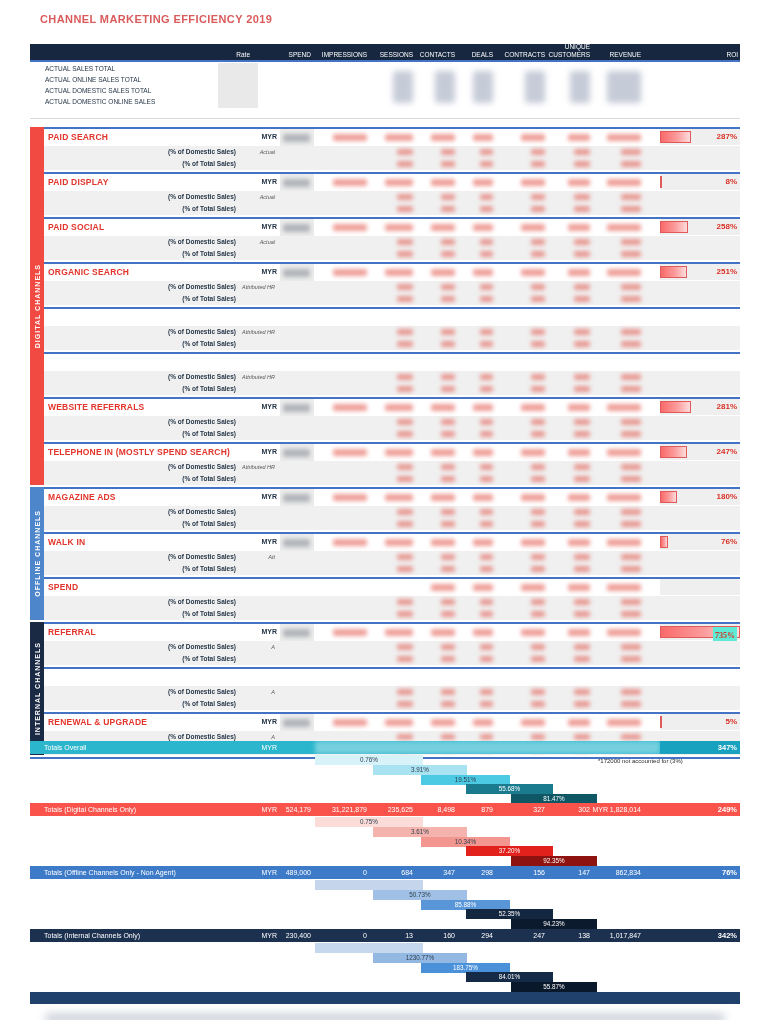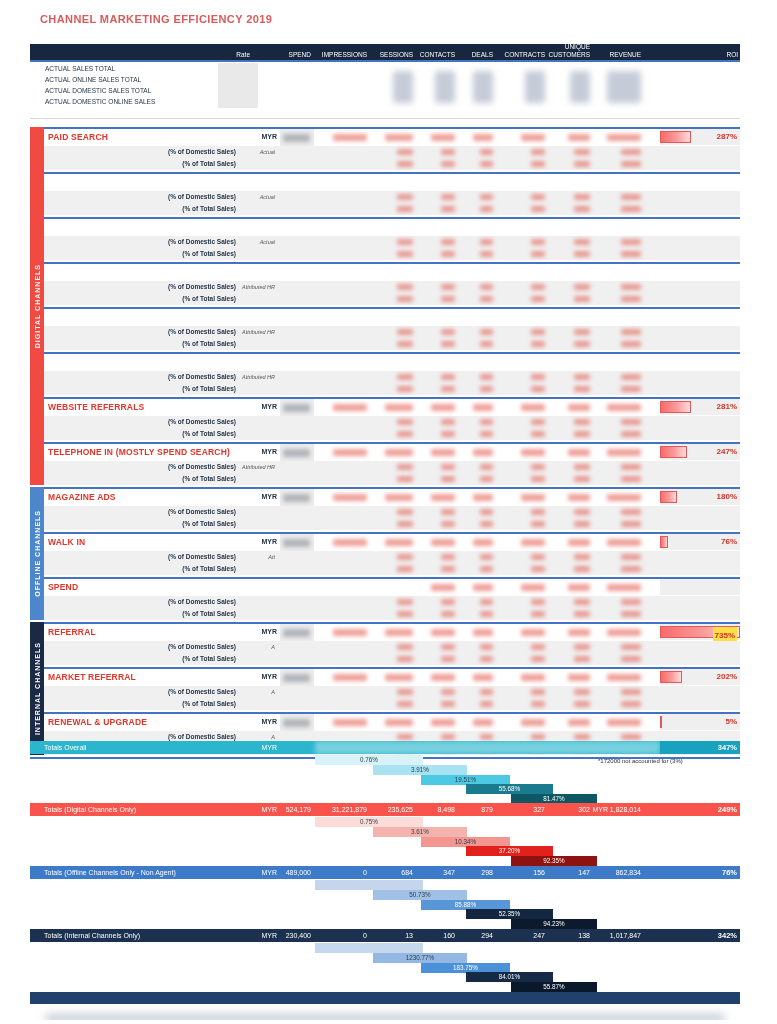--- a/index.html
+++ b/index.html
@@ -25,21 +25,21 @@
   .ch-name{position:absolute;left:18px;top:3px;font-size:8.5px;font-weight:bold;color:#E2352B;letter-spacing:.2px;}
   .myr{position:absolute;right:463px;top:4px;font-size:7px;font-weight:bold;color:#1F3042;}
   .spend-cell{position:absolute;left:250px;top:0;width:34px;height:100%;background:#ECECEC;}
   .sub-lbl{position:absolute;right:504px;top:2px;font-size:6.5px;font-weight:bold;color:#1F3042;}
   .rate-note{position:absolute;right:465px;top:3px;font-size:5.5px;font-style:italic;color:#555;}
   .roi-cell{position:absolute;left:630px;top:0;width:80px;height:16px;background:#EFEFEF;}
   .roi-bar{position:absolute;left:0;top:2px;height:12px;
            background:linear-gradient(90deg,#FA6A6A 0%,#FB9C9C 55%,#FDDCDC 100%);
            border:1px solid #E05A5A;box-sizing:border-box;}
   .roi-txt{position:absolute;right:3px;top:3px;font-size:8px;font-weight:bold;color:#D93025;}
-  .roi-txt.boxed{background:#fde047;padding:4px 2px;}
+  .roi-txt.boxed{background:#5eead4;padding:4px 2px;font-family:Liberation Serif, serif;}
   .sidebar{position:absolute;left:0;width:14px;display:flex;align-items:center;justify-content:center;}
   .sidebar span{writing-mode:vertical-rl;transform:rotate(180deg);color:#fff;font-size:7px;
                 font-weight:bold;letter-spacing:1px;white-space:nowrap;}
   
   .blob{position:absolute;border-radius:2px;filter:blur(2.2px);}
   .blob.red{background:rgba(226,80,70,.55);}
   .blob.gray{background:rgba(120,125,135,.5);}
   .blob.slate{background:rgba(140,152,175,.5);filter:blur(3px);}
   
   .tot{position:absolute;left:30px;width:710px;height:13px;color:#fff;font-size:7px;line-height:13px;}
@@ -123,20 +123,38 @@
           <div class="sub-lbl">(% of Total Sales)</div>
           <div class="blob red" style="left: 353px; top: 3px; width: 16px; height: 6px;"></div>
           <div class="blob red" style="left: 397px; top: 3px; width: 14px; height: 6px;"></div>
           <div class="blob red" style="left: 436px; top: 3px; width: 13px; height: 6px;"></div>
           <div class="blob red" style="left: 487px; top: 3px; width: 14px; height: 6px;"></div>
           <div class="blob red" style="left: 530px; top: 3px; width: 16px; height: 6px;"></div>
           <div class="blob red" style="left: 577px; top: 3px; width: 20px; height: 6px;"></div>
         </div>
       </div>
       <div class="block">
+        <div class="r1">
+          <div class="ch-name">PAID DISPLAY</div>
+          <div class="myr">MYR</div>
+          <div class="spend-cell">
+            <div class="blob gray" style="left: 3px; top: 5px; width: 27px; height: 8px;"></div>
+          </div>
+          <div class="blob red" style="left: 303px; top: 5px; width: 34px; height: 7px;"></div>
+          <div class="blob red" style="left: 355px; top: 5px; width: 28px; height: 7px;"></div>
+          <div class="blob red" style="left: 401px; top: 5px; width: 24px; height: 7px;"></div>
+          <div class="blob red" style="left: 443px; top: 5px; width: 20px; height: 7px;"></div>
+          <div class="blob red" style="left: 491px; top: 5px; width: 24px; height: 7px;"></div>
+          <div class="blob red" style="left: 538px; top: 5px; width: 22px; height: 7px;"></div>
+          <div class="blob red" style="left: 577px; top: 5px; width: 34px; height: 7px;"></div>
+          <div class="roi-cell">
+            <div class="roi-bar" style="width: 1.08844%;"></div>
+            <div class="roi-txt">8%</div>
+          </div>
+        </div>
         <div class="r2">
           <div class="sub-lbl">(% of Domestic Sales)</div>
           <div class="rate-note">Actual</div>
           <div class="blob red" style="left: 353px; top: 3px; width: 16px; height: 6px;"></div>
           <div class="blob red" style="left: 397px; top: 3px; width: 14px; height: 6px;"></div>
           <div class="blob red" style="left: 436px; top: 3px; width: 13px; height: 6px;"></div>
           <div class="blob red" style="left: 487px; top: 3px; width: 14px; height: 6px;"></div>
           <div class="blob red" style="left: 530px; top: 3px; width: 16px; height: 6px;"></div>
           <div class="blob red" style="left: 577px; top: 3px; width: 20px; height: 6px;"></div>
         </div>
@@ -144,20 +162,38 @@
           <div class="sub-lbl">(% of Total Sales)</div>
           <div class="blob red" style="left: 353px; top: 3px; width: 16px; height: 6px;"></div>
           <div class="blob red" style="left: 397px; top: 3px; width: 14px; height: 6px;"></div>
           <div class="blob red" style="left: 436px; top: 3px; width: 13px; height: 6px;"></div>
           <div class="blob red" style="left: 487px; top: 3px; width: 14px; height: 6px;"></div>
           <div class="blob red" style="left: 530px; top: 3px; width: 16px; height: 6px;"></div>
           <div class="blob red" style="left: 577px; top: 3px; width: 20px; height: 6px;"></div>
         </div>
       </div>
       <div class="block">
+        <div class="r1">
+          <div class="ch-name">PAID SOCIAL</div>
+          <div class="myr">MYR</div>
+          <div class="spend-cell">
+            <div class="blob gray" style="left: 3px; top: 5px; width: 27px; height: 8px;"></div>
+          </div>
+          <div class="blob red" style="left: 303px; top: 5px; width: 34px; height: 7px;"></div>
+          <div class="blob red" style="left: 355px; top: 5px; width: 28px; height: 7px;"></div>
+          <div class="blob red" style="left: 401px; top: 5px; width: 24px; height: 7px;"></div>
+          <div class="blob red" style="left: 443px; top: 5px; width: 20px; height: 7px;"></div>
+          <div class="blob red" style="left: 491px; top: 5px; width: 24px; height: 7px;"></div>
+          <div class="blob red" style="left: 538px; top: 5px; width: 22px; height: 7px;"></div>
+          <div class="blob red" style="left: 577px; top: 5px; width: 34px; height: 7px;"></div>
+          <div class="roi-cell">
+            <div class="roi-bar" style="width: 35.102%;"></div>
+            <div class="roi-txt">258%</div>
+          </div>
+        </div>
         <div class="r2">
           <div class="sub-lbl">(% of Domestic Sales)</div>
           <div class="rate-note">Actual</div>
           <div class="blob red" style="left: 353px; top: 3px; width: 16px; height: 6px;"></div>
           <div class="blob red" style="left: 397px; top: 3px; width: 14px; height: 6px;"></div>
           <div class="blob red" style="left: 436px; top: 3px; width: 13px; height: 6px;"></div>
           <div class="blob red" style="left: 487px; top: 3px; width: 14px; height: 6px;"></div>
           <div class="blob red" style="left: 530px; top: 3px; width: 16px; height: 6px;"></div>
           <div class="blob red" style="left: 577px; top: 3px; width: 20px; height: 6px;"></div>
         </div>
@@ -165,20 +201,38 @@
           <div class="sub-lbl">(% of Total Sales)</div>
           <div class="blob red" style="left: 353px; top: 3px; width: 16px; height: 6px;"></div>
           <div class="blob red" style="left: 397px; top: 3px; width: 14px; height: 6px;"></div>
           <div class="blob red" style="left: 436px; top: 3px; width: 13px; height: 6px;"></div>
           <div class="blob red" style="left: 487px; top: 3px; width: 14px; height: 6px;"></div>
           <div class="blob red" style="left: 530px; top: 3px; width: 16px; height: 6px;"></div>
           <div class="blob red" style="left: 577px; top: 3px; width: 20px; height: 6px;"></div>
         </div>
       </div>
       <div class="block">
+        <div class="r1">
+          <div class="ch-name">ORGANIC SEARCH</div>
+          <div class="myr">MYR</div>
+          <div class="spend-cell">
+            <div class="blob gray" style="left: 3px; top: 5px; width: 27px; height: 8px;"></div>
+          </div>
+          <div class="blob red" style="left: 303px; top: 5px; width: 34px; height: 7px;"></div>
+          <div class="blob red" style="left: 355px; top: 5px; width: 28px; height: 7px;"></div>
+          <div class="blob red" style="left: 401px; top: 5px; width: 24px; height: 7px;"></div>
+          <div class="blob red" style="left: 443px; top: 5px; width: 20px; height: 7px;"></div>
+          <div class="blob red" style="left: 491px; top: 5px; width: 24px; height: 7px;"></div>
+          <div class="blob red" style="left: 538px; top: 5px; width: 22px; height: 7px;"></div>
+          <div class="blob red" style="left: 577px; top: 5px; width: 34px; height: 7px;"></div>
+          <div class="roi-cell">
+            <div class="roi-bar" style="width: 34.1497%;"></div>
+            <div class="roi-txt">251%</div>
+          </div>
+        </div>
         <div class="r2">
           <div class="sub-lbl">(% of Domestic Sales)</div>
           <div class="rate-note">Attributed HR</div>
           <div class="blob red" style="left: 353px; top: 3px; width: 16px; height: 6px;"></div>
           <div class="blob red" style="left: 397px; top: 3px; width: 14px; height: 6px;"></div>
           <div class="blob red" style="left: 436px; top: 3px; width: 13px; height: 6px;"></div>
           <div class="blob red" style="left: 487px; top: 3px; width: 14px; height: 6px;"></div>
           <div class="blob red" style="left: 530px; top: 3px; width: 16px; height: 6px;"></div>
           <div class="blob red" style="left: 577px; top: 3px; width: 20px; height: 6px;"></div>
         </div>
@@ -450,38 +504,20 @@
           <div class="sub-lbl">(% of Total Sales)</div>
           <div class="blob red" style="left: 353px; top: 3px; width: 16px; height: 6px;"></div>
           <div class="blob red" style="left: 397px; top: 3px; width: 14px; height: 6px;"></div>
           <div class="blob red" style="left: 436px; top: 3px; width: 13px; height: 6px;"></div>
           <div class="blob red" style="left: 487px; top: 3px; width: 14px; height: 6px;"></div>
           <div class="blob red" style="left: 530px; top: 3px; width: 16px; height: 6px;"></div>
           <div class="blob red" style="left: 577px; top: 3px; width: 20px; height: 6px;"></div>
         </div>
       </div>
       <div class="block">
-        <div class="r1">
-          <div class="ch-name">MARKET REFERRAL</div>
-          <div class="myr">MYR</div>
-          <div class="spend-cell">
-            <div class="blob gray" style="left: 3px; top: 5px; width: 27px; height: 8px;"></div>
-          </div>
-          <div class="blob red" style="left: 303px; top: 5px; width: 34px; height: 7px;"></div>
-          <div class="blob red" style="left: 355px; top: 5px; width: 28px; height: 7px;"></div>
-          <div class="blob red" style="left: 401px; top: 5px; width: 24px; height: 7px;"></div>
-          <div class="blob red" style="left: 443px; top: 5px; width: 20px; height: 7px;"></div>
-          <div class="blob red" style="left: 491px; top: 5px; width: 24px; height: 7px;"></div>
-          <div class="blob red" style="left: 538px; top: 5px; width: 22px; height: 7px;"></div>
-          <div class="blob red" style="left: 577px; top: 5px; width: 34px; height: 7px;"></div>
-          <div class="roi-cell">
-            <div class="roi-bar" style="width: 27.483%;"></div>
-            <div class="roi-txt">202%</div>
-          </div>
-        </div>
         <div class="r2">
           <div class="sub-lbl">(% of Domestic Sales)</div>
           <div class="rate-note">A</div>
           <div class="blob red" style="left: 353px; top: 3px; width: 16px; height: 6px;"></div>
           <div class="blob red" style="left: 397px; top: 3px; width: 14px; height: 6px;"></div>
           <div class="blob red" style="left: 436px; top: 3px; width: 13px; height: 6px;"></div>
           <div class="blob red" style="left: 487px; top: 3px; width: 14px; height: 6px;"></div>
           <div class="blob red" style="left: 530px; top: 3px; width: 16px; height: 6px;"></div>
           <div class="blob red" style="left: 577px; top: 3px; width: 20px; height: 6px;"></div>
         </div>

